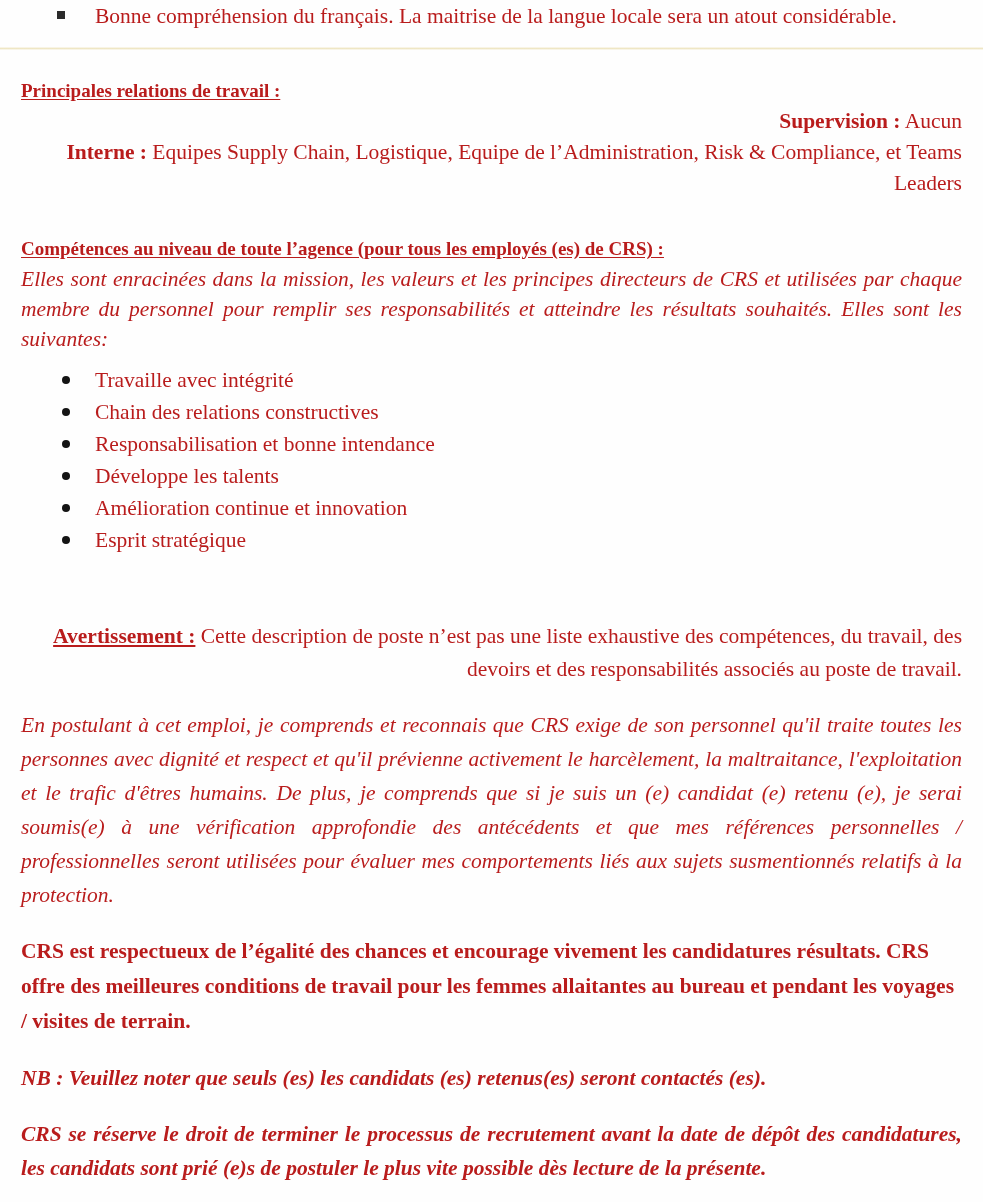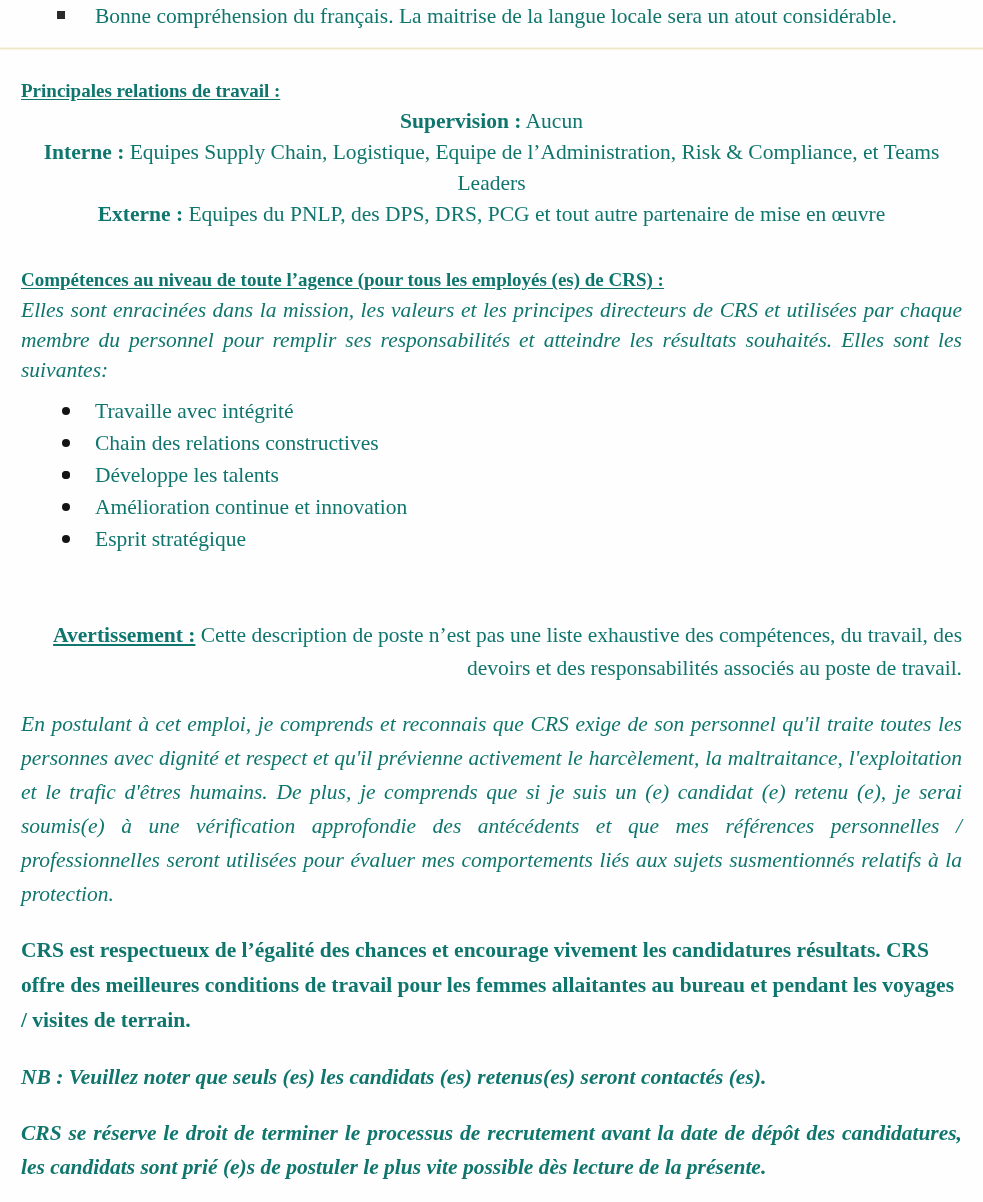--- a/index.html
+++ b/index.html
@@ -9,21 +9,21 @@
     background: #ffffff;
   }
 
   .page {
     position: relative;
     width: 983px;
     height: 1202px;
     background: #fefefe;
     overflow: hidden;
     font-family: "Liberation Serif", "DejaVu Serif", serif;
-    color: #0f766e;
+    color: #b91c1c;
     box-sizing: border-box;
     padding: 0;
   }
 
   
   .scan-line {
     position: absolute;
     left: 0;
     right: 0;
     top: 47px;
@@ -107,21 +107,21 @@
     line-height: 31px;
     font-weight: bold;
     text-decoration: underline;
     text-underline-offset: 2px;
   }
 
   .relation-line {
     margin: 0;
     font-size: 21.5px;
     line-height: 31px;
-    text-align: center;
+    text-align: right;
   }
 
   
   .gap-sm { height: 10px; }
   .gap-md { height: 22px; }
   .gap-lg { height: 34px; }
   .gap-xl { height: 42px; }
 
   .blk-intro {
     font-size: 21.5px;
@@ -182,43 +182,41 @@
     <h2 class="heading">Principales relations de travail :</h2>
 
     <p class="relation-line">
       <span class="bold">Supervision :</span><span> Aucun</span>
     </p>
 
     <p class="relation-line">
       <span class="bold">Interne :</span><span> Equipes Supply Chain, Logistique, Equipe de l’Administration, Risk &amp; Compliance, et Teams Leaders</span>
     </p>
 
-    <p class="relation-line">
-      <span class="bold">Externe :</span><span> Equipes du PNLP, des DPS, DRS, PCG et tout autre partenaire de mise en œuvre</span>
-    </p>
 
     <div class="gap-lg"></div>
 
     <h2 class="heading">Compétences au niveau de toute l’agence (pour tous les employés (es) de CRS) :</h2>
 
     <p class="blk-intro">Elles sont enracinées dans la mission, les valeurs et les principes directeurs de CRS et utilisées par chaque membre du personnel pour remplir ses responsabilités et atteindre les résultats souhaités. Elles sont les suivantes:</p>
 
     <div class="gap-sm"></div>
 
     <ul class="rd-list">
       <li>
         <span class="rd-marker"></span>
         <span>Travaille avec intégrité</span>
       </li>
       <li>
         <span class="rd-marker"></span>
         <span>Chain des relations constructives</span>
       </li>
       <li>
         <span class="rd-marker"></span>
+        <span>Responsabilisation et bonne intendance</span>
       </li>
       <li>
         <span class="rd-marker"></span>
         <span>Développe les talents</span>
       </li>
       <li>
         <span class="rd-marker"></span>
         <span>Amélioration continue et innovation</span>
       </li>
       <li>

